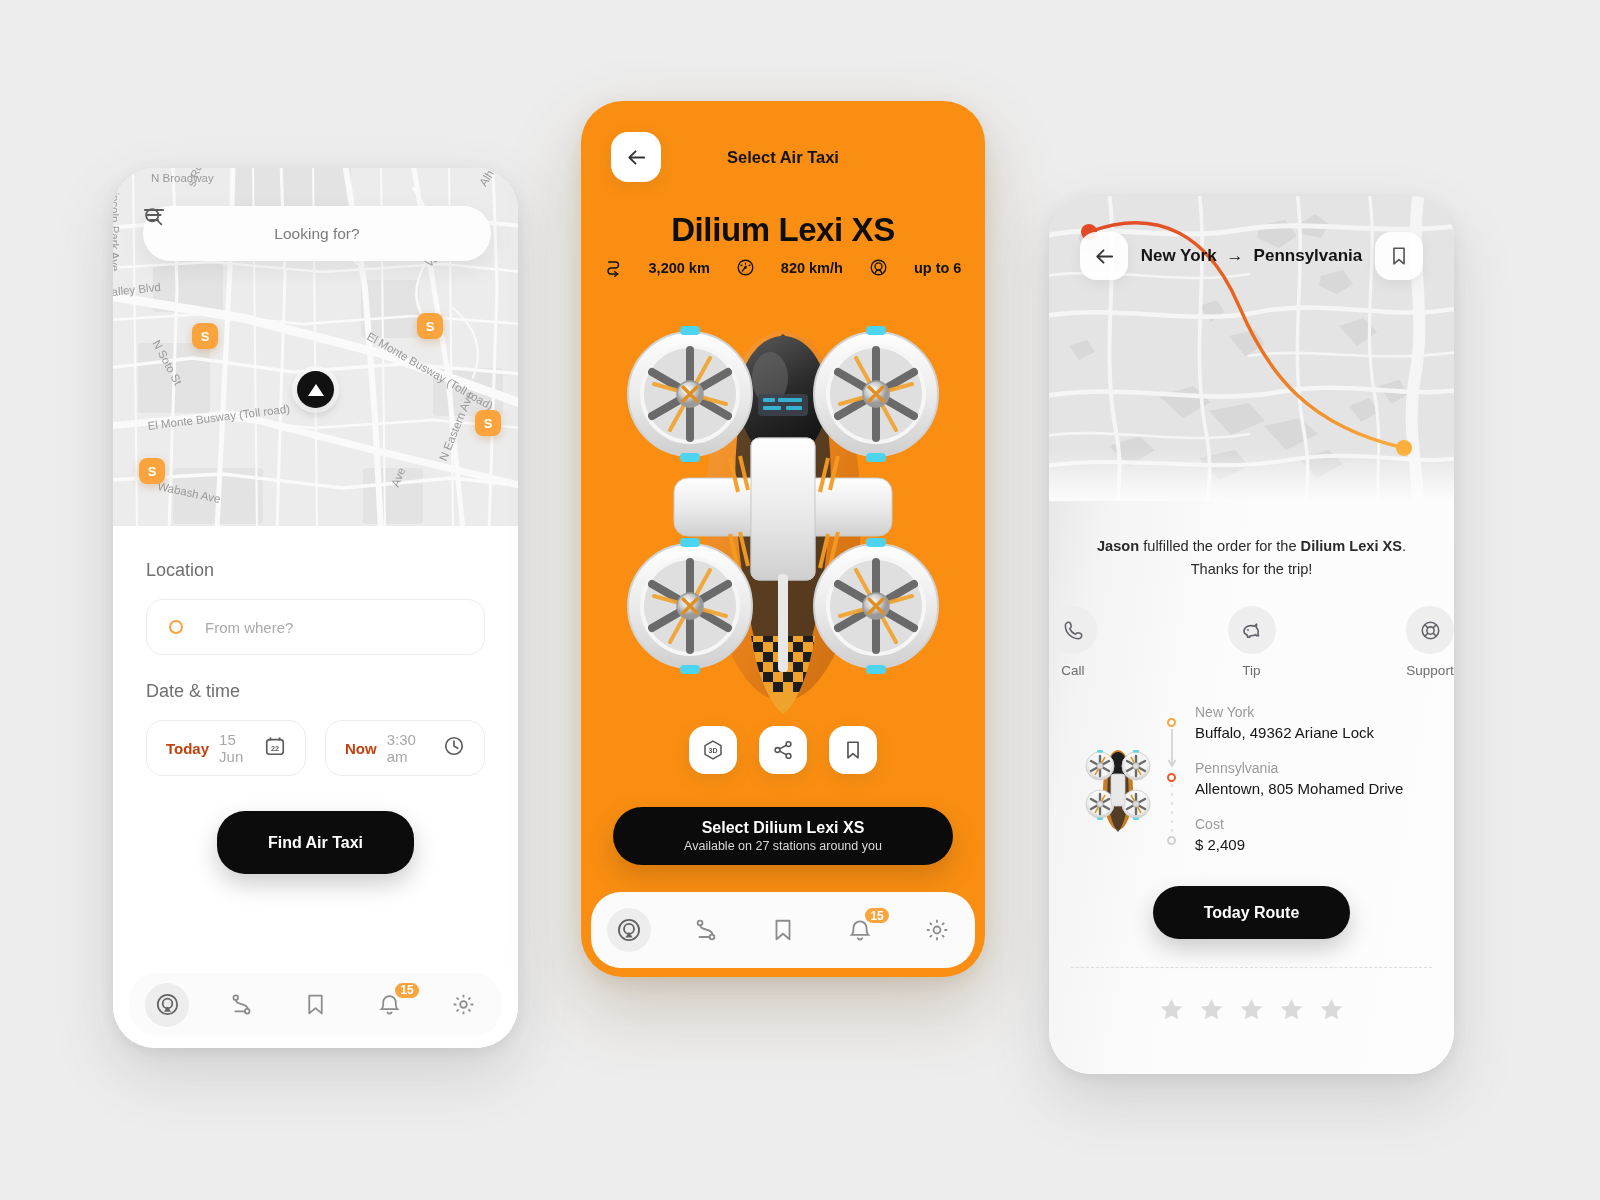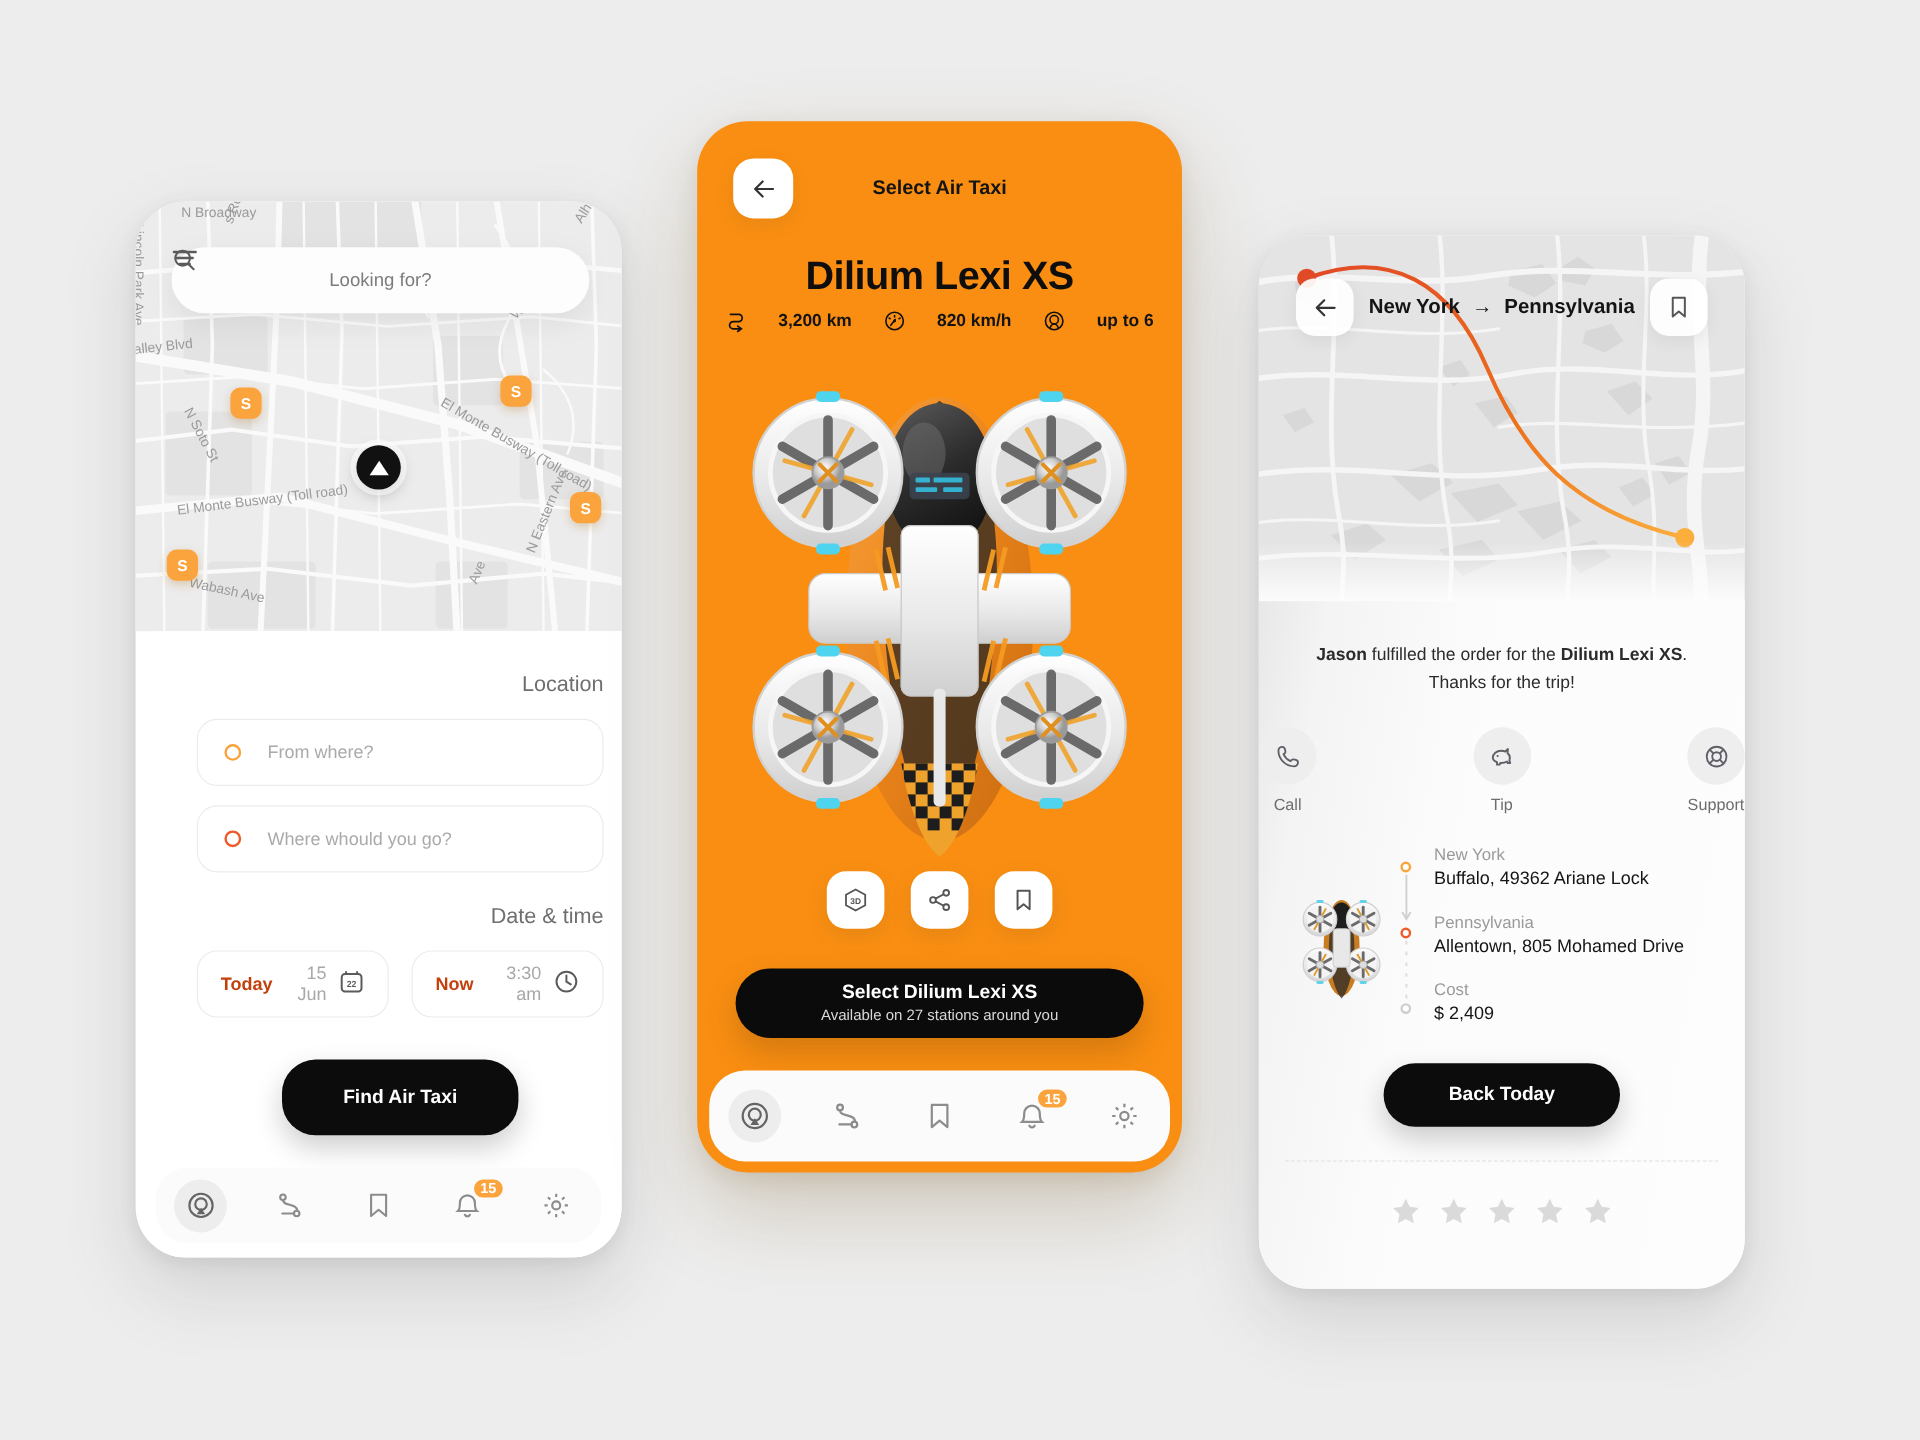--- a/index.html
+++ b/index.html
@@ -59,21 +59,21 @@
   .me-pin {
     position: absolute; width: 37px; height: 37px; border-radius: 50%;
     background: #111; display:flex; align-items:center; justify-content:center;
     box-shadow: 0 0 0 5px rgba(255,255,255,.55), 0 4px 12px rgba(0,0,0,.25);
   }
   .me-pin .tri {
     width:0; height:0; border-left:8px solid transparent; border-right:8px solid transparent;
     border-bottom:12px solid #fff;
   }
 
-  .sheet1 { position: absolute; left:18px; top:358px; width:100%; bottom:0; background:#fff; padding: 34px 33px 17px; text-align: right; }
+  .sheet1 { position: absolute; left:0; top:358px; width:100%; bottom:0; background:#fff; padding: 34px 33px 17px; }
   .sec-title { font-size: 18px; color: #6f6f6f; margin-bottom: 18px; font-weight: 400; }
   .field {
     height: 56px; border: 1.4px solid #ececec; border-radius: 17px;
     display:flex; align-items:center; padding: 0 22px; margin-bottom: 16px;
     background: #fff;
   }
   .dot-ring { width: 14px; height: 14px; border-radius: 50%; border: 2.6px solid #f9a43c; flex: none; }
   .dot-ring.red { border-color: #ef5a2a; }
   .field .ph { margin-left: 22px; font-size: 15px; color: #aaa; }
 
@@ -272,24 +272,20 @@
     </div>
 
     <div class="sheet1">
       <div class="sec-title">Location</div>
 
       <div class="field">
         <span class="dot-ring"></span>
         <span class="ph">From where?</span>
       </div>
 
-      <div class="field">
-        <span class="dot-ring red"></span>
-        <span class="ph">Where whould you go?</span>
-      </div>
 
       <div class="sec-title" style="margin-top:26px;">Date &amp; time</div>
 
       <div class="dt-row">
         <div class="dt-box">
           <span class="b">Today</span>
           <span class="g">15 Jun</span>
           <span>
             <svg width="22" height="22" viewBox="0 0 24 24" fill="none" stroke="#5b5b5b" stroke-width="1.8">
               <rect x="3" y="5" width="18" height="16" rx="3"></rect>
@@ -869,21 +865,21 @@
         <div class="trip-info">
           <div class="ti-lab">New York</div>
           <div class="ti-val">Buffalo, 49362 Ariane Lock</div>
           <div class="ti-lab">Pennsylvania</div>
           <div class="ti-val">Allentown, 805 Mohamed Drive</div>
           <div class="ti-lab">Cost</div>
           <div class="ti-val">$ 2,409</div>
         </div>
       </div>
 
-      <div class="p3-cta">Back Today</div>
+      <div class="p3-cta">Today Route</div>
 
       <div class="dashdiv"></div>
 
       <div class="stars">
         <svg width="27" height="27" viewBox="0 0 24 24" fill="#dadada">
             <path d="M12 2.6l2.9 6 6.6.9-4.8 4.6 1.2 6.6L12 17.6 6.1 20.7l1.2-6.6L2.5 9.5l6.6-.9z"></path>
           </svg>
         <svg width="27" height="27" viewBox="0 0 24 24" fill="#dadada">
             <path d="M12 2.6l2.9 6 6.6.9-4.8 4.6 1.2 6.6L12 17.6 6.1 20.7l1.2-6.6L2.5 9.5l6.6-.9z"></path>
           </svg>

